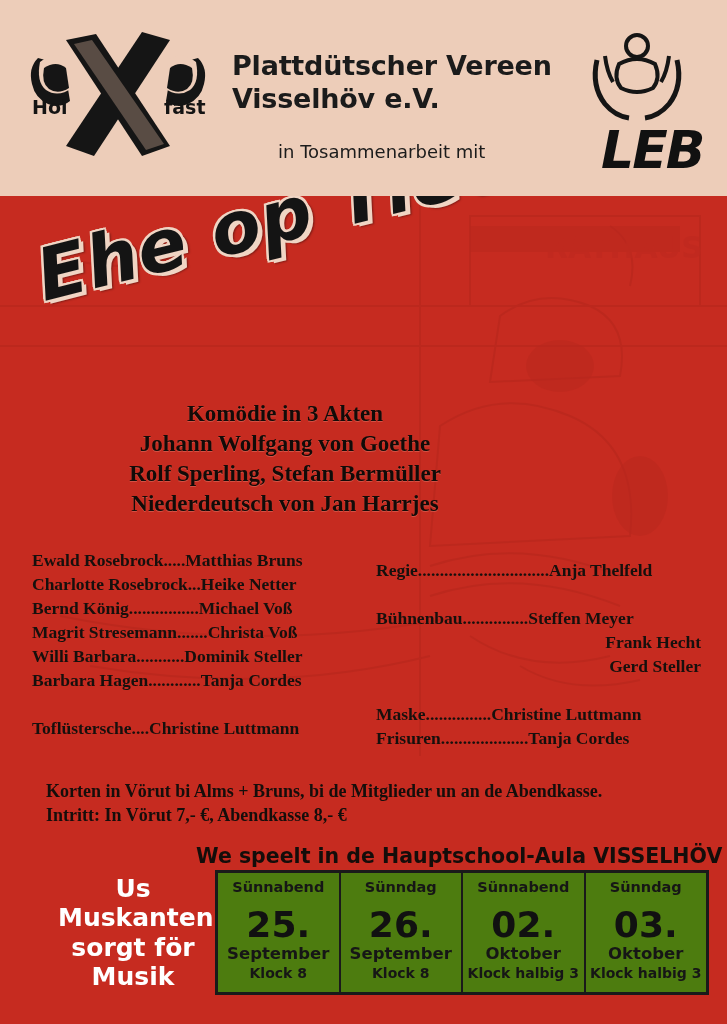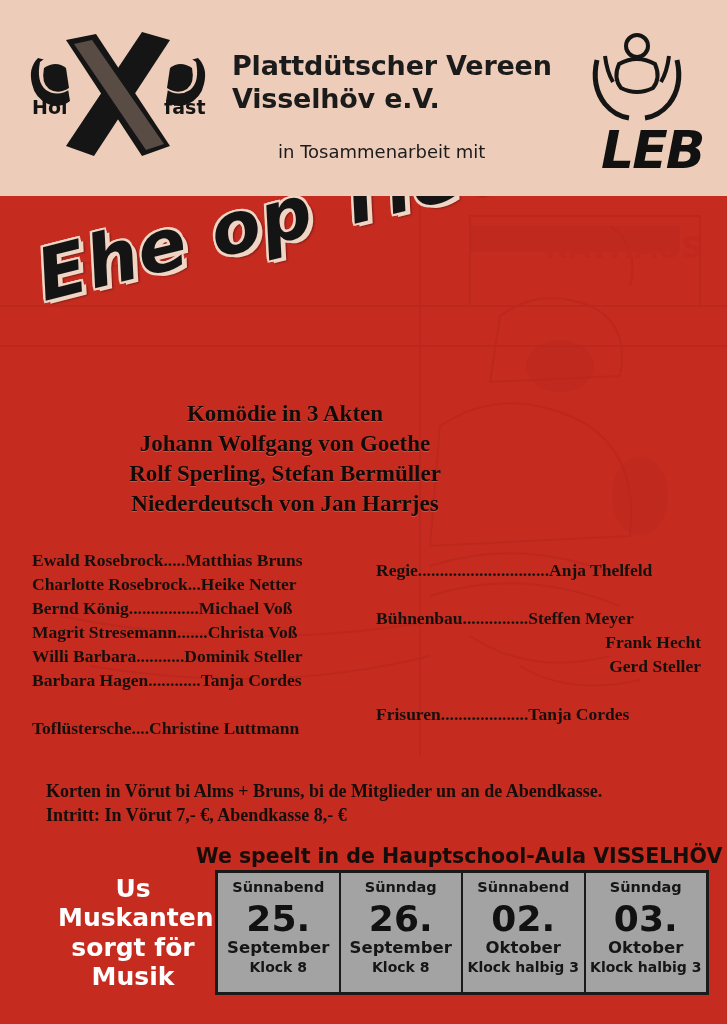--- a/index.html
+++ b/index.html
@@ -196,21 +196,21 @@
     color: #ffffff;
     line-height: 1.17;
   }
 
   
   .dates {
     position: absolute;
     left: 215px; top: 674px;
     width: 494px;
     height: 125px;
-    background: #a3a3a3;
+    background: #4d7c0f;
     border: 3px solid #1a1a1a;
     display: flex;
     box-sizing: border-box;
   }
   .date-cell {
     flex: 1 1 0;
     position: relative;
     text-align: center;
     padding-top: 7px;
     box-sizing: border-box;
@@ -224,21 +224,21 @@
     font-weight: bold;
     color: #161616;
     line-height: 1.1;
   }
   .date-cell .num {
     font-family: "DejaVu Sans", sans-serif;
     font-size: 36px;
     font-weight: bold;
     color: #111;
     line-height: 1.08;
-    margin-top: 4px;
+    margin-top: 10px;
   }
   .date-cell .mon {
     font-family: "DejaVu Sans", sans-serif;
     font-size: 16.5px;
     font-weight: bold;
     color: #161616;
     line-height: 1.1;
   }
   .date-cell .time {
     font-family: "DejaVu Sans", sans-serif;
@@ -365,20 +365,23 @@
         <span>Bühnenbau</span><span class="dots">...............</span><span>Steffen Meyer</span>
       </div>
       <div class="cast-row ralign">
         <span>Frank Hecht</span>
       </div>
       <div class="cast-row ralign">
         <span>Gerd Steller</span>
       </div>
       <div class="cast-row gap"></div>
       <div class="cast-row">
+        <span>Maske</span><span class="dots">...............</span><span>Christine Luttmann</span>
+      </div>
+      <div class="cast-row">
         <span>Frisuren</span><span class="dots">....................</span><span>Tanja Cordes</span>
       </div>
     </div>
 
     <div class="ticket-info">
       <div class="ti">Korten in Vörut bi Alms + Bruns, bi de Mitglieder un an de Abendkasse.</div>
       <div class="ti">Intritt: In Vörut 7,- €, Abendkasse 8,- €</div>
     </div>
 
     <div class="venue">We speelt in de Hauptschool-Aula VISSELHÖV</div>

